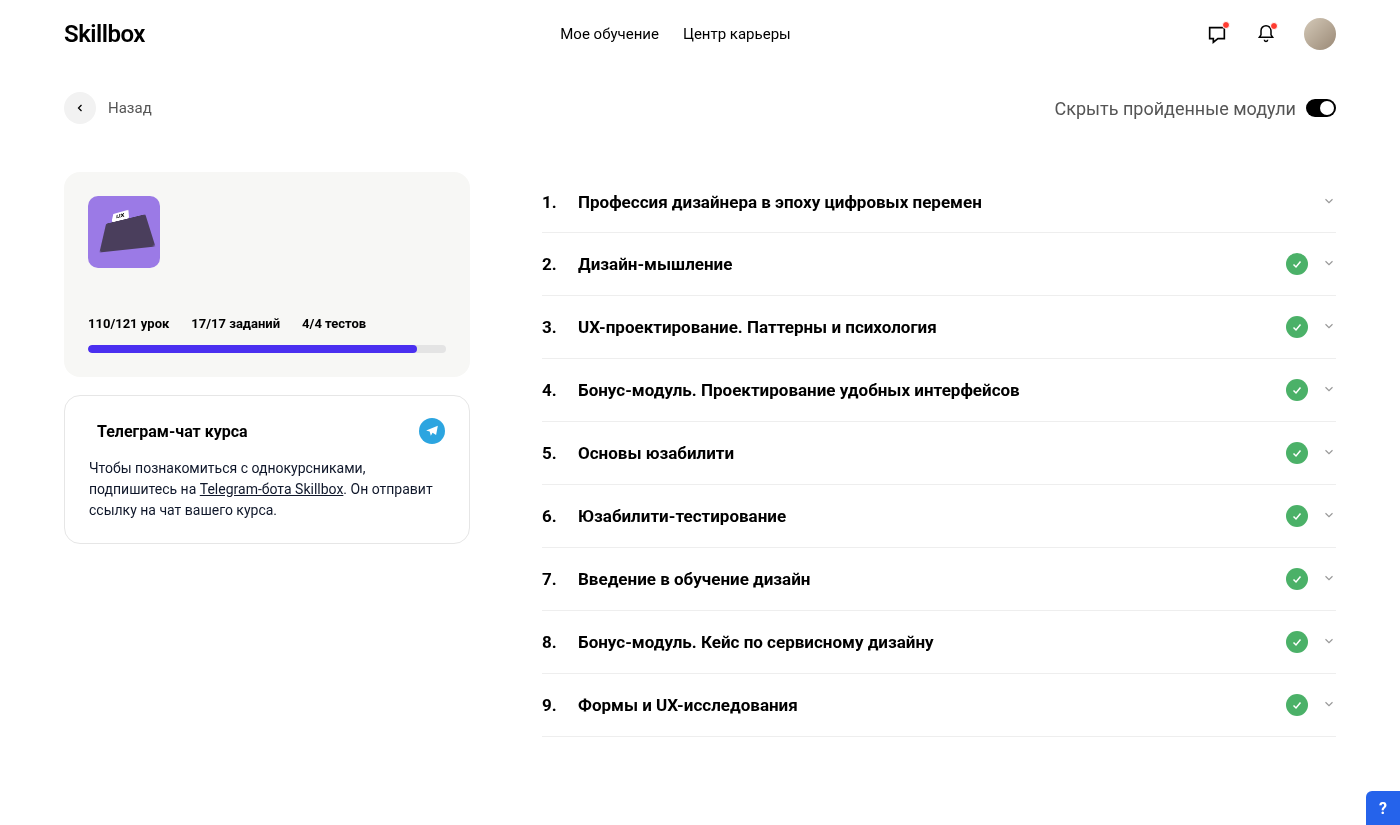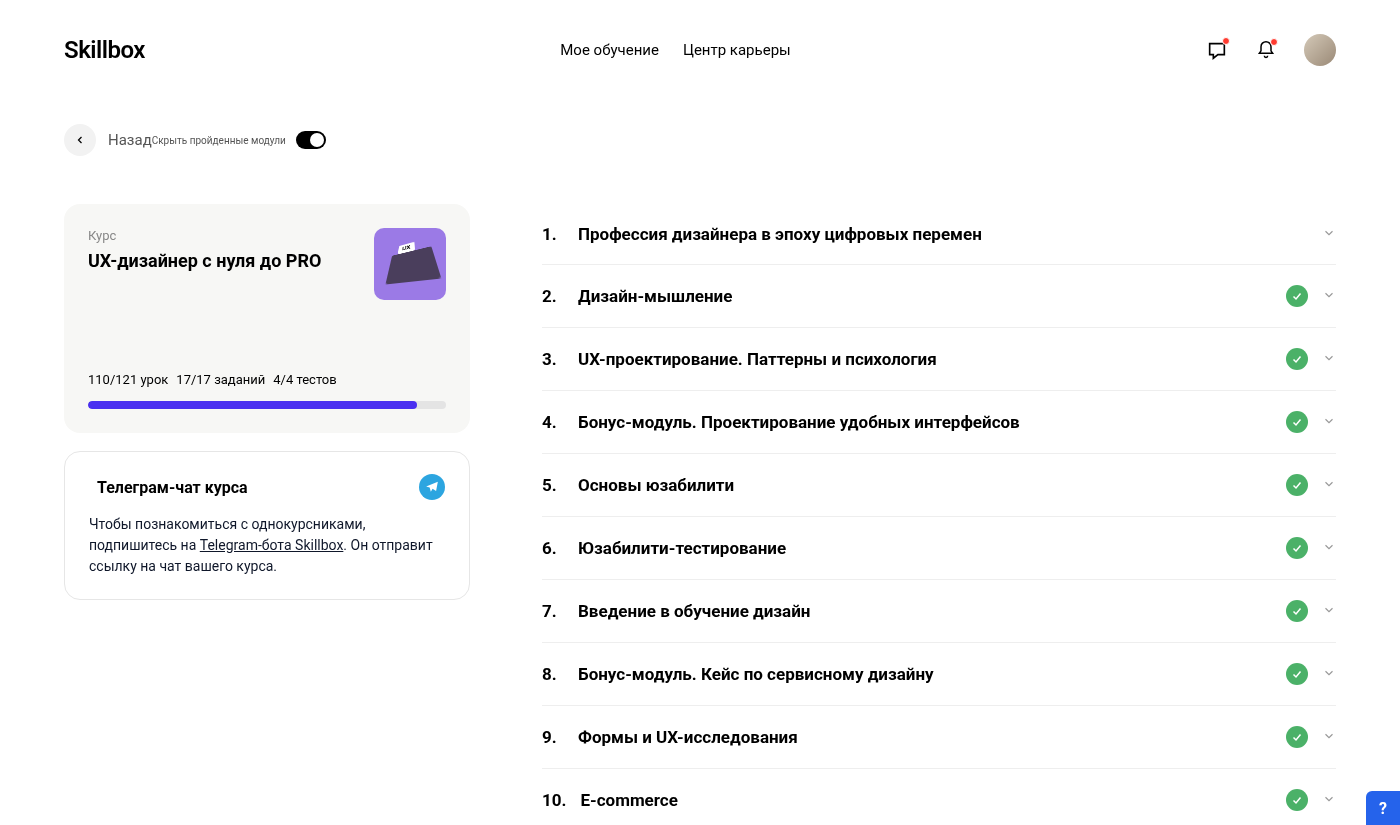--- a/index.html
+++ b/index.html
@@ -1,44 +1,44 @@
 <!DOCTYPE html>
 <html><head>
 <meta charset="utf-8">
 <style>
 * { margin: 0; padding: 0; box-sizing: border-box; }
 body { font-family: -apple-system, BlinkMacSystemFont, 'Segoe UI', Roboto, Arial, sans-serif; background: #fff; color: #000; width: 1400px; }
-.header { display: flex; align-items: center; justify-content: space-between; padding: 34px 64px; }
+.header { display: flex; align-items: center; justify-content: space-between; padding: 18px 64px; }
 .logo { font-size: 24px; font-weight: 600; letter-spacing: -0.5px; }
 .nav-links { display: flex; gap: 24px; align-items: center; }
 .nav-link { font-size: 15px; color: #000; cursor: pointer; }
 .header-right { display: flex; align-items: center; gap: 28px; }
 .icon-btn { position: relative; cursor: pointer; display: flex; align-items: center; }
 .badge-dot { position: absolute; top: -2px; right: -2px; width: 8px; height: 8px; background: #ff3b30; border-radius: 50%; border: 1.5px solid #fff; }
 .avatar { width: 32px; height: 32px; border-radius: 50%; background: linear-gradient(135deg, #d4c9b8, #9a8976); cursor: pointer; }
 
-.topbar { display: flex; align-items: center; justify-content: flex-start; padding: 24px 64px 12px; }
+.topbar { display: flex; align-items: center; justify-content: space-between; padding: 24px 64px 12px; }
 .back-btn { display: flex; align-items: center; gap: 12px; cursor: pointer; }
 .back-circle { width: 32px; height: 32px; border-radius: 50%; background: #f2f2f2; display: flex; align-items: center; justify-content: center; }
 .back-text { font-size: 15px; color: #555; }
 .toggle-wrap { display: flex; align-items: center; gap: 10px; }
-.toggle-label { font-size: 10px; color: #555; }
+.toggle-label { font-size: 18px; color: #555; }
 .toggle { width: 30px; height: 18px; background: #000; border-radius: 10px; position: relative; cursor: pointer; }
 .toggle::after { content: ''; position: absolute; right: 2px; top: 2px; width: 14px; height: 14px; background: #fff; border-radius: 50%; }
 
 .content { display: flex; padding: 36px 64px; gap: 72px; align-items: flex-start; }
 .sidebar { width: 406px; flex-shrink: 0; }
 .course-card { background: #f7f7f5; border-radius: 16px; padding: 24px; }
 .course-card-top { display: flex; justify-content: space-between; gap: 16px; }
 .course-label { font-size: 13px; color: #888; margin-bottom: 6px; }
 .course-title { font-size: 18px; font-weight: 700; line-height: 1.3; }
 .course-thumb { width: 72px; height: 72px; border-radius: 10px; background: #9b7ae6; display: flex; align-items: center; justify-content: center; position: relative; overflow: hidden; }
 .laptop { width: 48px; height: 36px; background: #4a3e5c; border-radius: 2px; transform: perspective(60px) rotateX(35deg) rotateY(-18deg); position: relative; }
 .laptop::before { content: 'UX'; position: absolute; top: -16px; left: 8px; width: 22px; height: 16px; background: #fff; border-radius: 2px; font-size: 9px; font-weight: 700; display: flex; align-items: center; justify-content: center; color: #000; }
-.course-stats { display: flex; gap: 8px; margin-top: 72px; font-size: 13px; font-weight: 400; }
+.course-stats { display: flex; gap: 22px; margin-top: 48px; font-size: 13px; font-weight: 700; }
 .progress-bar { margin-top: 14px; height: 8px; background: #e4e4e4; border-radius: 4px; overflow: hidden; }
 .progress-fill { height: 100%; background: #4a2ff0; border-radius: 4px; width: 92%; }
 
 .telegram-card { margin-top: 18px; border: 1px solid #e6e6e6; border-radius: 16px; padding: 22px 24px; }
 .telegram-head { display: flex; justify-content: space-between; align-items: center; margin-bottom: 14px; }
 .telegram-title { font-size: 16px; font-weight: 700; margin-left: 8px; }
 .telegram-icon { width: 26px; height: 26px; border-radius: 50%; background: #2ca5e0; display: flex; align-items: center; justify-content: center; }
 .telegram-text { font-size: 14px; line-height: 1.5; color: #0f172a; }
 .telegram-link { text-decoration: underline; cursor: pointer; }
 
@@ -91,24 +91,20 @@
   <div class="toggle-wrap">
     <span class="toggle-label">Скрыть пройденные модули</span>
     <div class="toggle"></div>
   </div>
 </div>
 
 <div class="content">
   <div class="sidebar">
     <div class="course-card">
       <div class="course-card-top">
-        <div>
-          <div class="course-label">Курс</div>
-          <div class="course-title">UX-дизайнер с нуля до PRO</div>
-        </div>
         <div class="course-thumb">
           <div class="laptop"></div>
         </div>
       </div>
       <div class="course-stats">
         <span>110/121 урок</span>
         <span>17/17 заданий</span>
         <span>4/4 тестов</span>
       </div>
       <div class="progress-bar">
@@ -264,32 +260,16 @@
           <div class="check-badge">
             <svg width="12" height="12" viewBox="0 0 24 24" fill="none" stroke="#fff" stroke-width="3">
               <polyline points="5 13 10 18 19 7"></polyline>
             </svg>
           </div>
           <span class="chevron"><svg width="14" height="14" viewBox="0 0 24 24" fill="none" stroke="#999" stroke-width="2">
               <polyline points="6 9 12 15 18 9"></polyline>
             </svg></span>
         </div>
       </div>
-      <div class="module-row">
-        <div class="module-left">
-          <span class="module-num">10.</span>
-          <span class="module-title">E-commerce</span>
-        </div>
-        <div class="module-right">
-          <div class="check-badge">
-            <svg width="12" height="12" viewBox="0 0 24 24" fill="none" stroke="#fff" stroke-width="3">
-              <polyline points="5 13 10 18 19 7"></polyline>
-            </svg>
-          </div>
-          <span class="chevron"><svg width="14" height="14" viewBox="0 0 24 24" fill="none" stroke="#999" stroke-width="2">
-              <polyline points="6 9 12 15 18 9"></polyline>
-            </svg></span>
-        </div>
-      </div>
     </div>
 </div>
 
 <div class="help-fab">?</div>
 
 </body></html>

